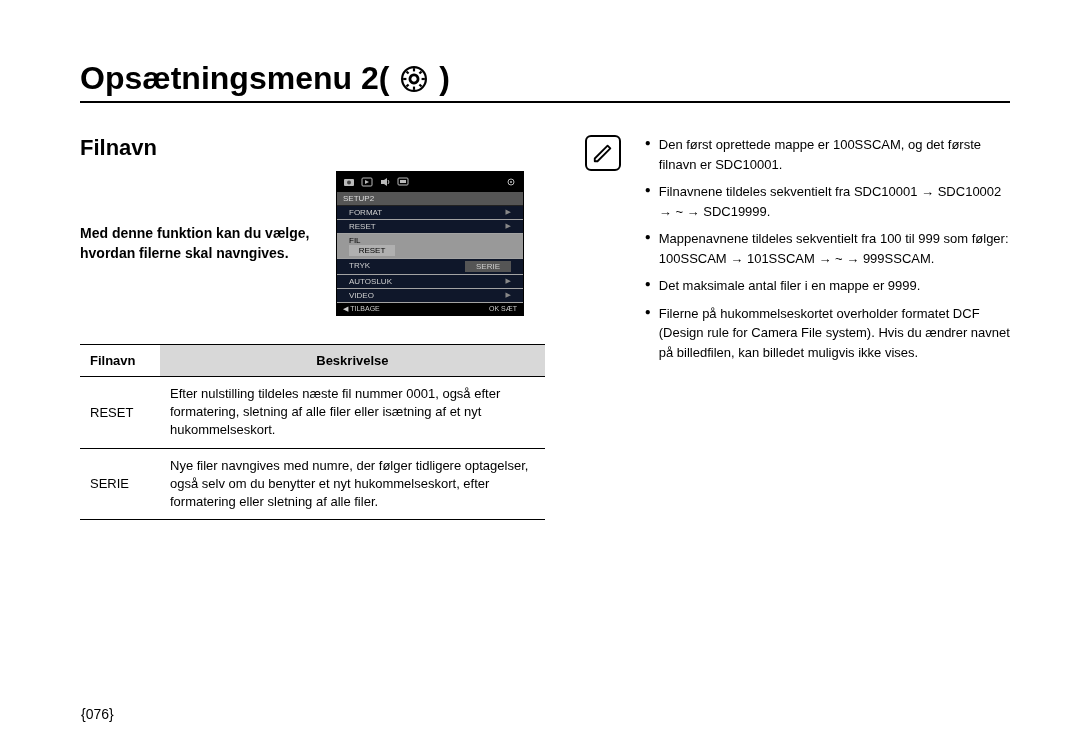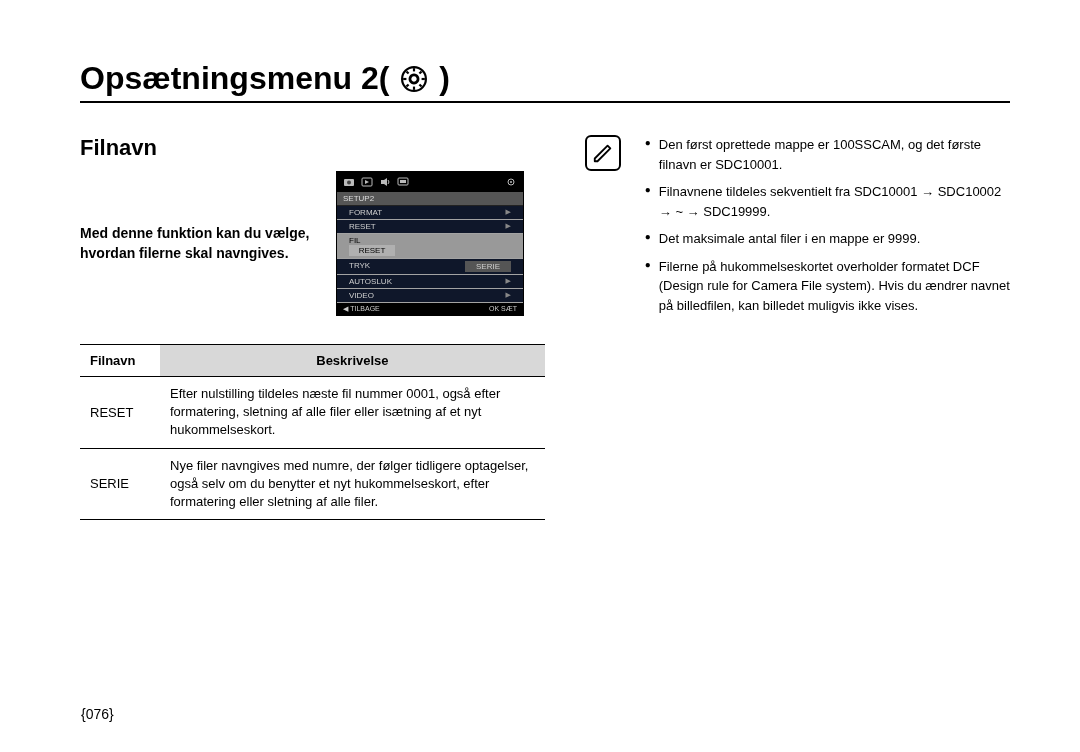--- a/index.html
+++ b/index.html
@@ -271,20 +271,21 @@
   <div class="col-right">
     <div class="note">
       <div class="note-icon">
         <svg width="22" height="22" viewBox="0 0 24 24">
             <path d="M3 21 L6 21 L20 7 L17 4 L3 18 Z M17 4 L20 7" fill="none" stroke="#000" stroke-width="2" stroke-linejoin="round"></path>
           </svg>
       </div>
       <ul>
         <li>Den først oprettede mappe er 100SSCAM, og det første filnavn er SDC10001.</li>
         <li>Filnavnene tildeles sekventielt fra SDC10001 → SDC10002 → ~ → SDC19999.</li>
+        <li>Mappenavnene tildeles sekventielt fra 100 til 999 som følger: 100SSCAM → 101SSCAM → ~ → 999SSCAM.</li>
         <li>Det maksimale antal filer i en mappe er 9999.</li>
         <li>Filerne på hukommelseskortet overholder formatet DCF (Design rule for Camera File system). Hvis du ændrer navnet på billedfilen, kan billedet muligvis ikke vises.</li>
       </ul>
     </div>
   </div>
 </div>
 
 <div class="page-number">{076}</div>
 
 </body></html>

